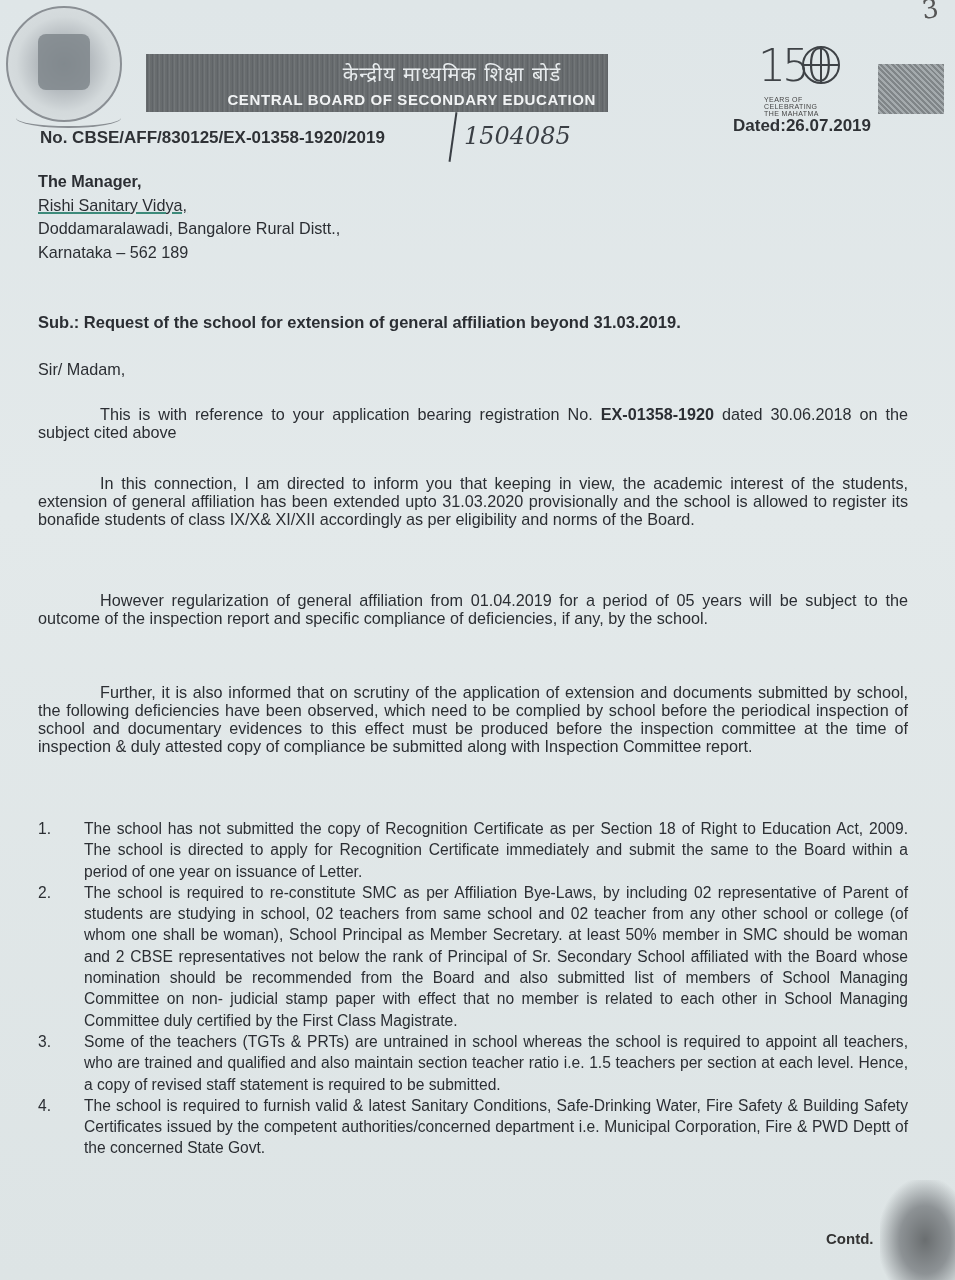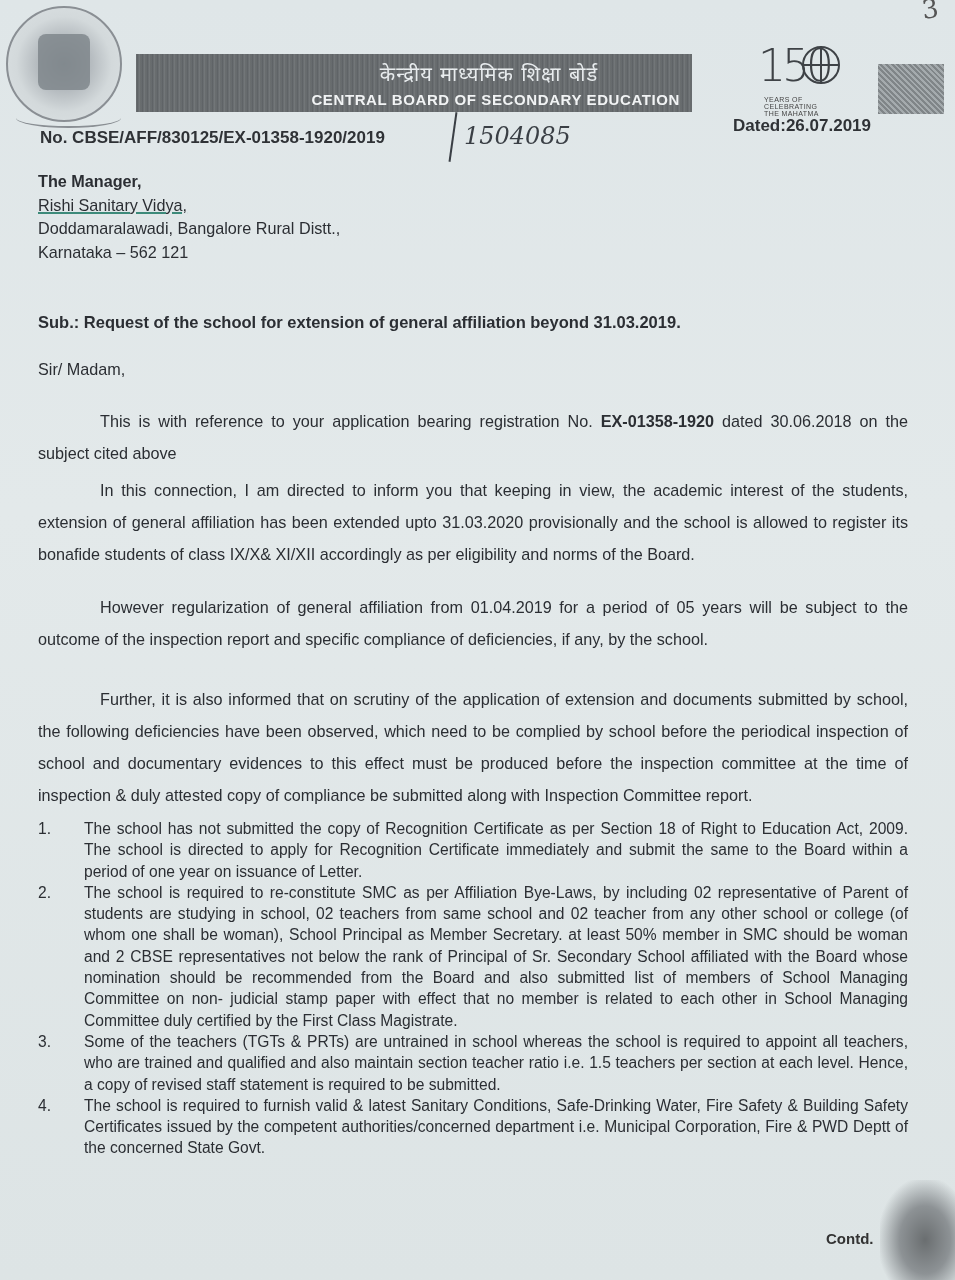--- a/index.html
+++ b/index.html
@@ -13,37 +13,37 @@
   .paper {
     position:absolute; left:0; top:0; width:955px; height:1280px;
     background: linear-gradient(180deg,#dfe6e8 0%,#e3e9ea 40%,#dde4e5 100%);
   }
   .page-num { position:absolute; left:922px; top:-6px; font-family:"DejaVu Serif", serif; font-size:26px; color:#555; transform:rotate(-8deg); }
   .seal { position:absolute; left:6px; top:6px; width:112px; height:112px; border-radius:50%; border:2px solid #8a8f94; background:radial-gradient(circle,#9aa1a6 0%,#b6bcc0 35%,#d3d9db 60%,#dde3e5 100%); }
   .seal-inner { position:absolute; left:30px; top:26px; width:52px; height:56px; border-radius:8px; background:#7c8388; opacity:.8; }
   .ribbon { position:absolute; left:8px; top:100px; width:105px; height:18px; border-bottom:2px solid #8a8f94; border-radius:0 0 50% 50%; }
   .scribble-ca { position:absolute; left:250px; top:30px; font-family:"DejaVu Serif", serif; font-size:12px; color:#777; font-style:italic;margin-top:26px; }
   .banner {
-    position:absolute; left:136px; top:54px; width:556px; height:58px;
+    position:absolute; left:146px; top:54px; width:462px; height:58px;
     background:repeating-linear-gradient(90deg,#6b6f72 0px,#5c6063 2px,#777b7e 3px,#646869 5px);
   }
   .banner-hindi { position:absolute; left:0; right:0; top:6px; text-align:center; color:#e8ecee; font-family:"DejaVu Sans", sans-serif; font-size:20px; letter-spacing:1px; padding-left:150px; box-sizing:border-box; }
   .banner-eng { position:absolute; right:12px; top:37px; color:#f1f3f4; font-weight:bold; font-size:15px; letter-spacing:0.6px; }
   .logo150 { position:absolute; left:758px; top:40px; width:92px; height:82px; }
   .logo-num { position:absolute; left:0; top:0; font-size:44px; color:#3e4246; font-family:"DejaVu Sans", sans-serif; font-weight:300; letter-spacing:-4px; }
   .wheel { position:absolute; left:44px; top:6px; width:34px; height:34px; border:2px solid #3e4246; border-radius:50%; }
   .wheel::before { content:""; position:absolute; left:16px; top:0; width:2px; height:34px; background:#3e4246; }
   .wheel::after { content:""; position:absolute; left:0; top:16px; width:34px; height:2px; background:#3e4246; }
   .logo-caption { position:absolute; left:6px; top:56px; font-size:7px; line-height:7px; color:#444; letter-spacing:.4px; }
   .qr { position:absolute; left:878px; top:64px; width:66px; height:50px; background:repeating-linear-gradient(45deg,#6f7477 0 2px,#9aa0a3 2px 4px); opacity:.85; }
   .ref-line { position:absolute; left:40px; top:128px; font-size:17px; font-weight:bold; color:#2f3236; }
   .ref-hand { position:absolute; left:452px; top:122px; font-family:"DejaVu Serif", serif; font-style:italic; font-size:24px; color:#3a3f45; }
   .ref-slash { position:absolute; left:452px; top:112px; width:2px; height:50px; background:#3a3f45; transform:rotate(8deg); }
   .date-line { position:absolute; left:733px; top:116px; font-size:17px; font-weight:bold; color:#2f3236; }
-  .text { position:absolute; left:38px; width:870px; font-size:16.2px; line-height:32px; color:#2b2e33; text-align:justify; }
+  .text { position:absolute; left:38px; width:870px; font-size:16.2px; line-height:18px; color:#2b2e33; text-align:justify; }
   .addr { position:absolute; left:38px; font-size:16.2px; line-height:23.5px; color:#2b2e33; }
   .addr .first { font-weight:bold; }
   .pen-green { text-decoration:underline; text-decoration-color:#3d8a7a; text-decoration-thickness:2px; }
   .subject { position:absolute; left:38px; top:313px; font-size:16.5px; font-weight:bold; color:#2b2e33; }
   .salutation { position:absolute; left:38px; top:360px; font-size:16.2px; color:#2b2e33;text-align:right; }
   .indent { text-indent:62px; }
   .bold { font-weight:bold; }
   .list { position:absolute; left:38px; width:870px; font-size:15.6px; line-height:21.3px; color:#2b2e33; }
   .li { position:relative; padding-left:46px; text-align:justify; }
   .li-num { position:absolute; left:0; top:0; }
@@ -84,21 +84,21 @@
   <div class="ref-slash"></div>
   <div class="ref-hand" style="left:464px;">1504085</div>
   <div class="date-line">
     <span>Dated:</span><span>26.07.2019</span>
   </div>
 
   <div class="addr" style="top:170px;">
     <div class="first">The Manager,</div>
     <div class="pen-green">Rishi Sanitary Vidya,</div>
     <div>Doddamaralawadi, Bangalore Rural Distt.,</div>
-    <div>Karnataka – 562 121</div>
+    <div>Karnataka – 562 189</div>
   </div>
 
   <div class="subject">Sub.: Request of the school for extension of general affiliation beyond 31.03.2019.</div>
   <div class="salutation">Sir/ Madam,</div>
 
   <div class="text indent" style="top:405px;">
     <span>This is with reference to your application bearing registration No. </span><span class="bold">EX-01358-1920</span><span> dated 30.06.2018 on the subject cited above</span>
   </div>
 
   <div class="text indent" style="top:474px;">In this connection, I am directed to inform you that keeping in view, the academic interest of the students, extension of general affiliation has been extended upto 31.03.2020 provisionally and the school is allowed to register its bonafide students of class IX/X&amp; XI/XII accordingly as per eligibility and norms of the Board.</div>

